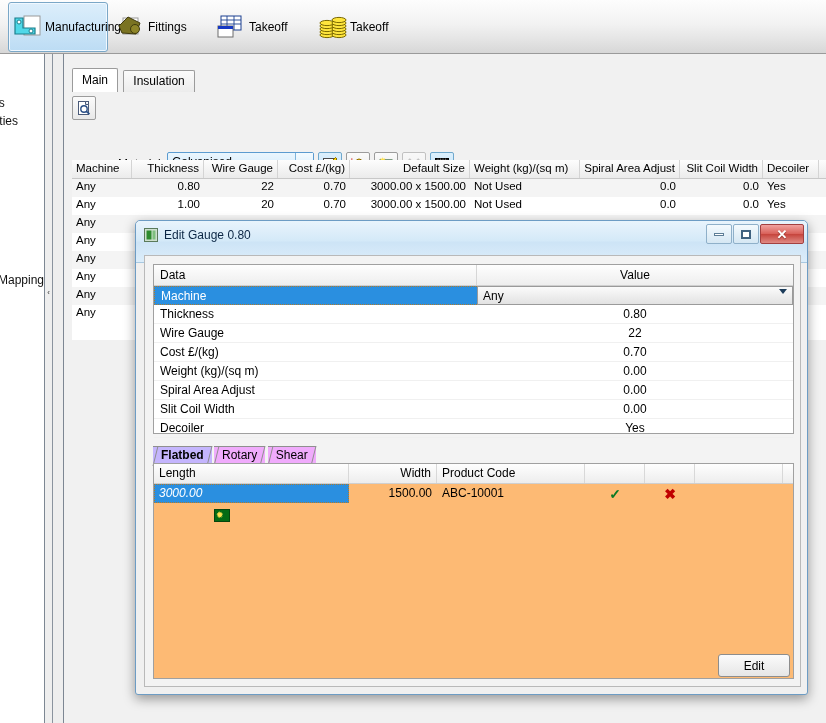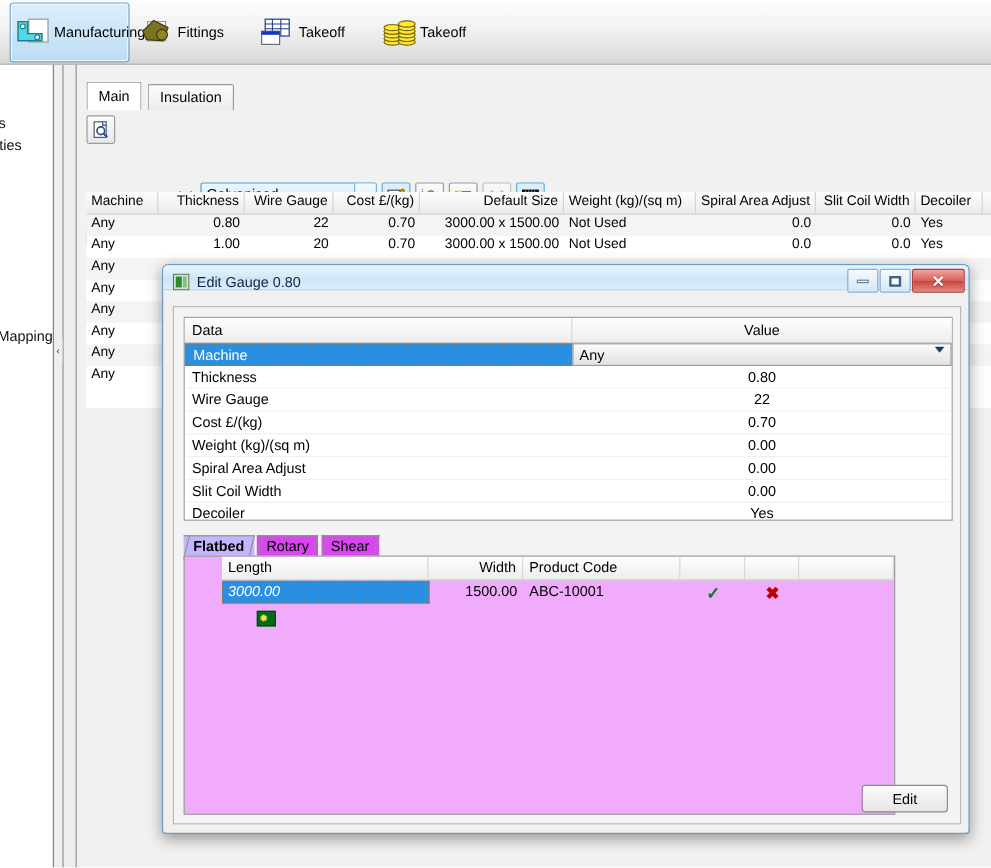--- a/index.html
+++ b/index.html
@@ -119,21 +119,21 @@
   
   .dialog {
     position: absolute; left: 135px; top: 220px; width: 673px; height: 475px;
     background: #f0f0f0;
     border: 1px solid #6d9cc4;
     border-radius: 5px 5px 3px 3px;
     box-shadow: 0 4px 12px rgba(0,0,0,.38);
     overflow: hidden;
   }
   .dlg-titlebar {
-    position: relative; height: 21px;
+    position: relative; height: 42px;
     background: linear-gradient(to bottom,#e9f4fc 0%,#d4e9f8 48%,#cde4f6 52%,#dcedfa 100%);
     border-bottom: 1px solid #a8c8e0;
     border-radius: 4px 4px 0 0;
   }
   .dlg-icon { position: absolute; left: 8px; top: 7px; width: 14px; height: 14px; }
   .dlg-title { position: absolute; left: 28px; top: 7px; font-size: 12px; color: #0b2644; }
   .winbtns { position: absolute; right: 3px; top: 3px; display: flex; gap: 1px; }
   .winbtn {
     width: 26px; height: 20px; border: 1px solid #8fb0c9; border-radius: 2px;
     background: linear-gradient(to bottom,#f4fafd,#d5e7f3);
@@ -172,33 +172,33 @@
     text-align: left;
   }
   .val-combo .vcv { position: absolute; left: 5px; top: 2px; font-size: 12px; color:#000; }
   .val-combo .vca { position: absolute; right: 5px; top: 7px; }
 
   
   .inner-tabs { position: absolute; left: 8px; top: 190px; height: 18px; }
   .itab {
     display: inline-block; position: relative; height: 18px; line-height: 17px;
     padding: 0 8px 0 8px; font-size: 12px; cursor: pointer;
-    border-top: 1px solid #8f8f8f; background: #d946ef;
+    border-top: 1px solid #8f8f8f; background: #f0abfc;
     margin-right: -1px;
   }
   .itab:before, .itab:after {
     content:""; position: absolute; top: -1px; width: 1px; height: 20px; background: #8f8f8f;
   }
   .itab:before { left: 2px; transform: skewX(-14deg); }
   .itab:after  { right: 2px; transform: skewX(-14deg); }
   .itab.active { font-weight: bold; background: #c4b5fd; }
 
   .inner-grid {
-    position: absolute; left: 8px; top: 207px; width: 593px; height: 216px;
-    background: #f0abfc; border: 1px solid #a0a0a0; padding-left: 31px;
+    position: absolute; left: 8px; top: 207px; width: 641px; height: 216px;
+    background: #fdba74; border: 1px solid #a0a0a0;
   }
   .ig-head { display: flex; height: 20px; background: linear-gradient(to bottom,#fefefe,#ededed); border-bottom: 1px solid #cfcfcf; font-size: 12px; }
   .igh { padding: 2px 5px 0 5px; border-right: 1px solid #d8d8d8; white-space: nowrap; overflow:hidden; }
   .ig-row { display: flex; height: 19px; font-size: 12px; }
   .igc { padding: 2px 5px 0 5px; white-space: nowrap; overflow: hidden; }
   .igc.selcell { background:#2a8fe0; color:#fff; border:1px dotted #b07a2a; padding: 1px 4px 0 4px; }
   .chk { color: #0a7a24; font-size: 14px; font-weight: bold; }
   .xmark { color: #c00000; font-size: 14px; font-weight: bold; }
 
   .addrow-btn {

